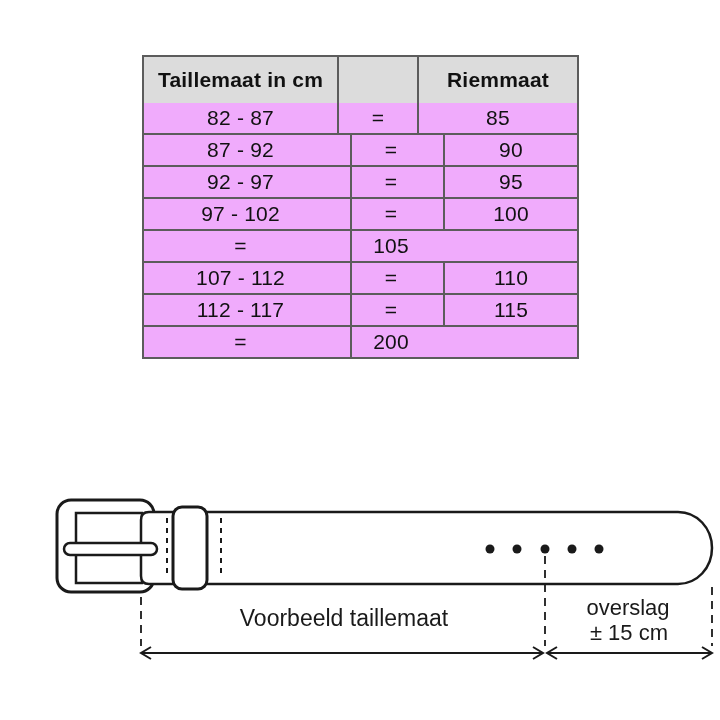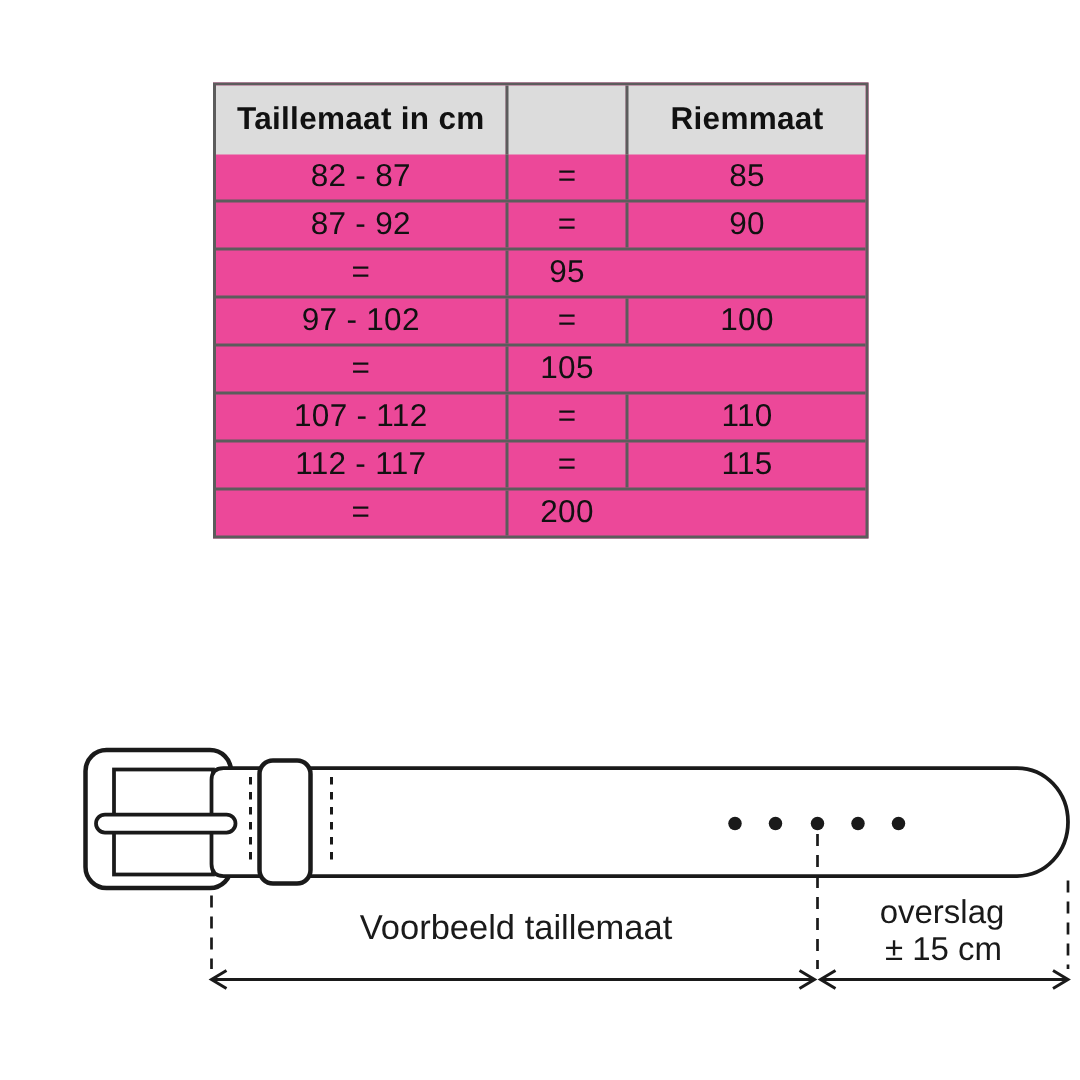--- a/index.html
+++ b/index.html
@@ -15,27 +15,27 @@
     --tbl-border:#5c5c5c;
     --head-bg:#dcdcdc;
     --line:#1a1a1a;
   }
 
   
   .size-table {
     position:absolute; left:142px; top:55px; width:437px;
     border:2px solid var(--tbl-border);
     box-sizing:border-box;
-    background:#ec4899;
+    background:#f0abfc;
   }
   .t-row {
     display:grid;
     grid-template-columns:193px 80px 1fr;
   }
-  .t-row + .t-row { border-top:2px solid var(--tbl-border); }
+  .t-row + .t-row { border-top:2px solid var(--tbl-border);gap:13px; }
   .t-cell {
     display:flex; align-items:center; justify-content:center;
     height:30px;
     font-size:21px;
     letter-spacing:0.2px;
     border-left:2px solid var(--tbl-border);
     box-sizing:border-box;
   }
   .t-cell:first-child { border-left:none; }
   .t-head .t-cell {
@@ -72,20 +72,21 @@
         <div class="t-cell">82 - 87</div>
         <div class="t-cell eq">=</div>
         <div class="t-cell">85</div>
       </div>
       <div class="t-row">
         <div class="t-cell">87 - 92</div>
         <div class="t-cell eq">=</div>
         <div class="t-cell">90</div>
       </div>
       <div class="t-row">
+        <div class="t-cell">92 - 97</div>
         <div class="t-cell eq">=</div>
         <div class="t-cell">95</div>
       </div>
       <div class="t-row">
         <div class="t-cell">97 - 102</div>
         <div class="t-cell eq">=</div>
         <div class="t-cell">100</div>
       </div>
       <div class="t-row">
         <div class="t-cell eq">=</div>

